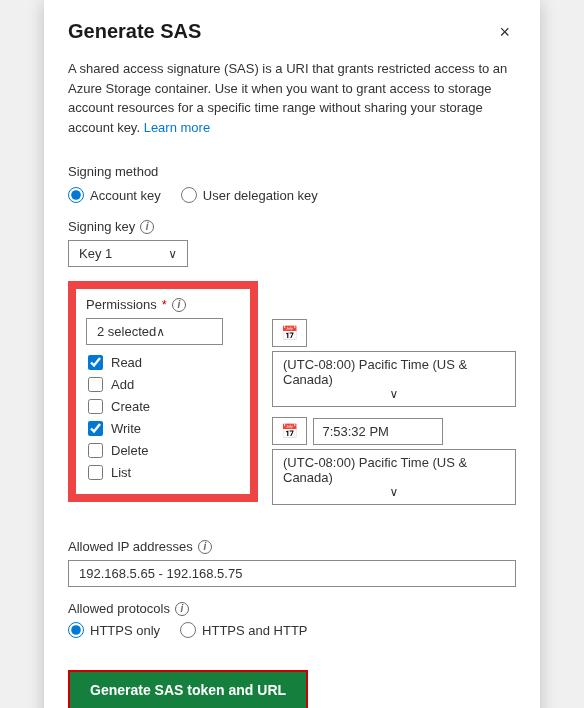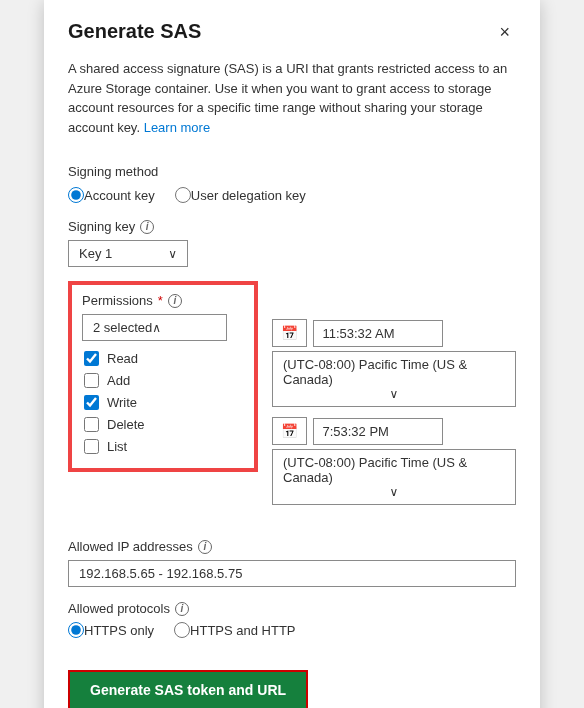--- a/index.html
+++ b/index.html
@@ -58,20 +58,21 @@
     }
     .radio-group {
       display: flex;
       align-items: center;
       gap: 20px;
       margin-bottom: 16px;
     }
     .radio-option {
       display: flex;
       align-items: flex-end;
+      gap: 6px;
       cursor: pointer;
     }
     .radio-option input[type="radio"] {
       accent-color: #0078d4;
       width: 16px;
       height: 16px;
     }
     .radio-label {
       font-size: 13px;
       color: #333;
@@ -116,21 +117,21 @@
       justify-content: space-between;
       font-size: 13px;
       color: #333;
     }
     .chevron-down {
       font-size: 12px;
       color: #333;
     }
     
     .permissions-section {
-      border: 4px solid #ef4444;
+      border: 8px solid #ef4444;
       padding: 8px 27px 10px 10px;
       width: 190px;
       position: relative;
       z-index: 10;
       background: #fff;
     }
     .permissions-dropdown {
       display: flex;
       align-items: center;
       border: 1px solid #8a8a8a;
@@ -307,20 +308,24 @@
         <div class="checkbox-list">
           <label class="checkbox-item">
             <input type="checkbox" checked="" style="">
             <span class="checkbox-label">Read</span>
           </label>
           <label class="checkbox-item">
             <input type="checkbox" style="">
             <span class="checkbox-label">Add</span>
           </label>
           <label class="checkbox-item">
+            <input type="checkbox" style="">
+            <span class="checkbox-label">Create</span>
+          </label>
+          <label class="checkbox-item">
             <input type="checkbox" checked="" style="">
             <span class="checkbox-label">Write</span>
           </label>
           <label class="checkbox-item">
             <input type="checkbox" style="">
             <span class="checkbox-label">Delete</span>
           </label>
           <label class="checkbox-item">
             <input type="checkbox" style="">
             <span class="checkbox-label">List</span>
@@ -330,21 +335,20 @@
     </div>
 
     <div class="dates-col">
 
       <div class="date-field-group">
         <div style="height: 38px;"></div>
         <div class="date-time-row">
           <div class="date-box">
             <span class="cal-icon">📅</span>
           </div>
-          <input type="text" class="time-input" value="11:53:32 AM" style="">
         </div>
         <div class="tz-box">
           <span>(UTC-08:00) Pacific Time (US &amp; Canada)</span>
           <span class="chevron-down">∨</span>
         </div>
       </div>
 
       <div class="date-field-group">
         <div class="date-time-row">
           <div class="date-box">

